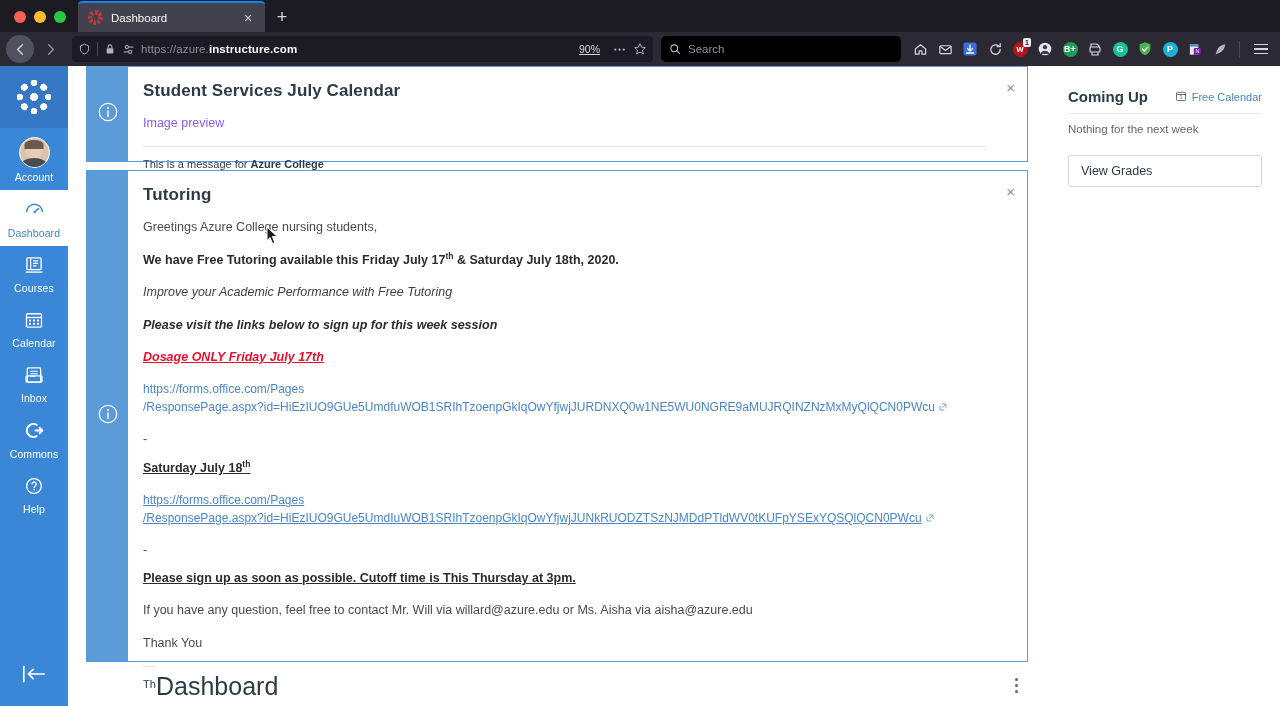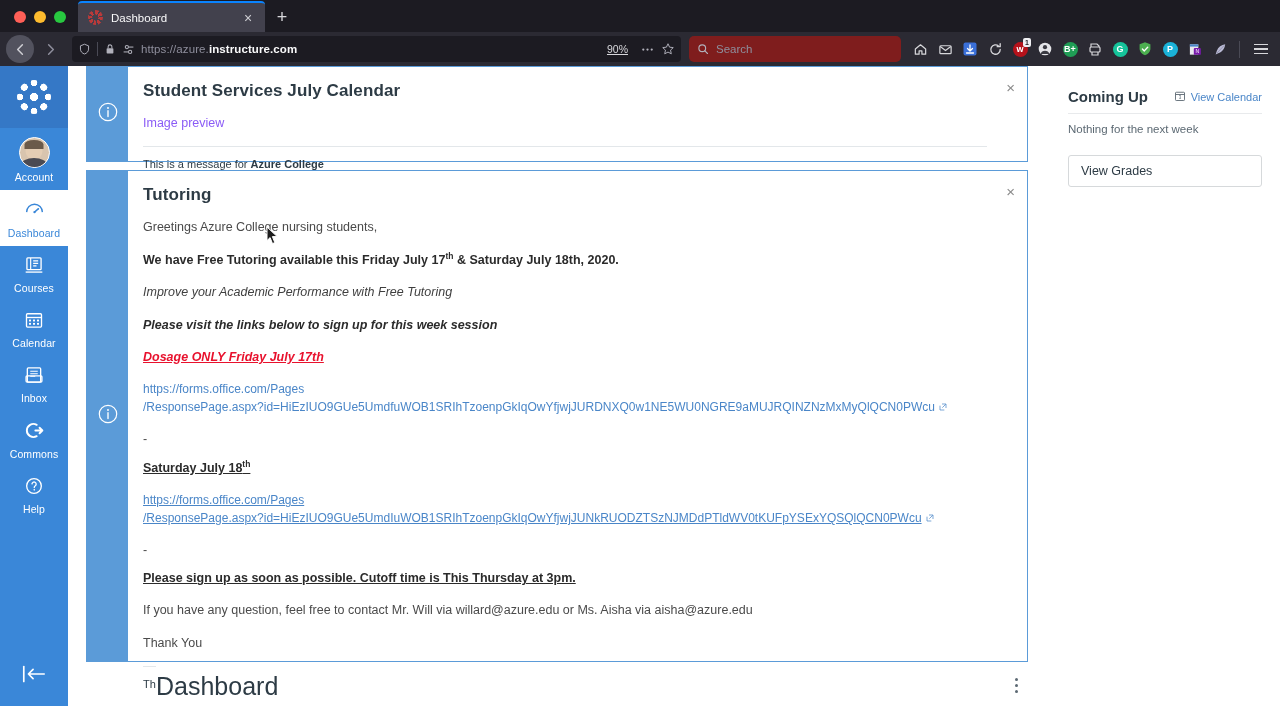--- a/index.html
+++ b/index.html
@@ -75,21 +75,21 @@
   .urlbar .sep { width: 1px; height: 14px; background: #4a4a55; }
   .url-text {
     flex: 1; font-size: 11.5px; color: #8f8f9d; white-space: nowrap;
     overflow: hidden; text-overflow: ellipsis; letter-spacing: .1px;
   }
   .url-text b { color: #f9f9fa; font-weight: 700; }
   .zoom-badge { font-size: 10.5px; color: #d7d7db; padding: 0 6px; text-decoration: underline; }
   .ico { color: #b1b1bb; display: flex; align-items: center; }
 
   .searchbar {
-    width: 212px; height: 26px; background: #7f1d1d; border-radius: 5px;
+    width: 240px; height: 26px; background: #000000; border-radius: 5px;
     display: flex; align-items: center; gap: 7px; padding: 0 8px;
     margin-right: 6px; flex: none;
   }
   .searchbar .ph { font-size: 11.5px; color: #8f8f9d; }
 
   .ext-row { display: flex; align-items: center; gap: 3px; }
   .ext {
     width: 22px; height: 26px; display: flex; align-items: center; justify-content: center;
     position: relative; flex: none;
   }
@@ -580,21 +580,21 @@
         <div class="rail-head">
           <span class="rail-title">Coming Up</span>
           <span class="rail-link">
             <span>
               <svg width="12" height="12" viewBox="0 0 16 16">
                   <rect x="2" y="3" width="12" height="11" rx="1" fill="none" stroke="#5c6973" stroke-width="1.2"></rect>
                   <path d="M2 6h12" stroke="#5c6973" stroke-width="1.2"></path>
                   <text x="8" y="12" font-size="6" fill="#5c6973" text-anchor="middle" font-family="Liberation Sans">3</text>
                 </svg>
             </span>
-            <span>View Calendar</span>
+            <span>Free Calendar</span>
           </span>
         </div>
         <div class="rail-rule"></div>
         <div class="rail-empty">Nothing for the next week</div>
         <button class="grades-btn">View Grades</button>
       </div>
 
       <div class="dash-head">
         <div class="dash-title">Dashboard</div>
         <div class="kebab">

